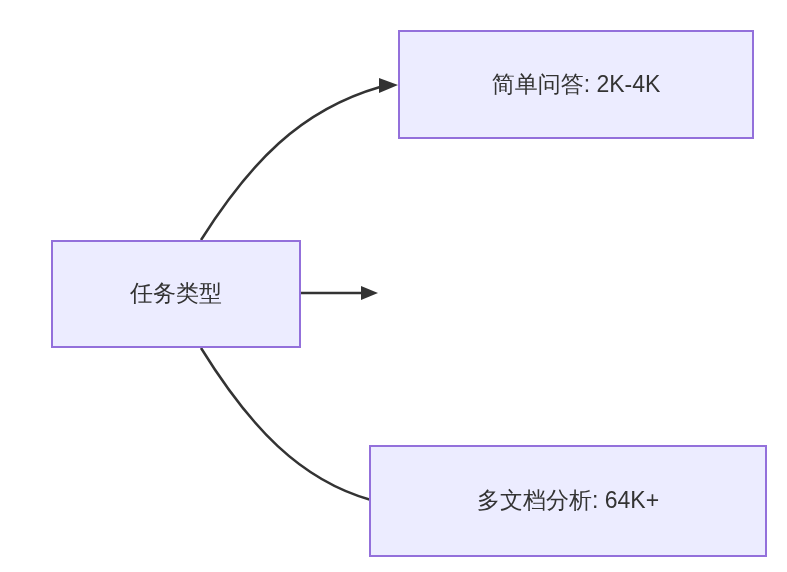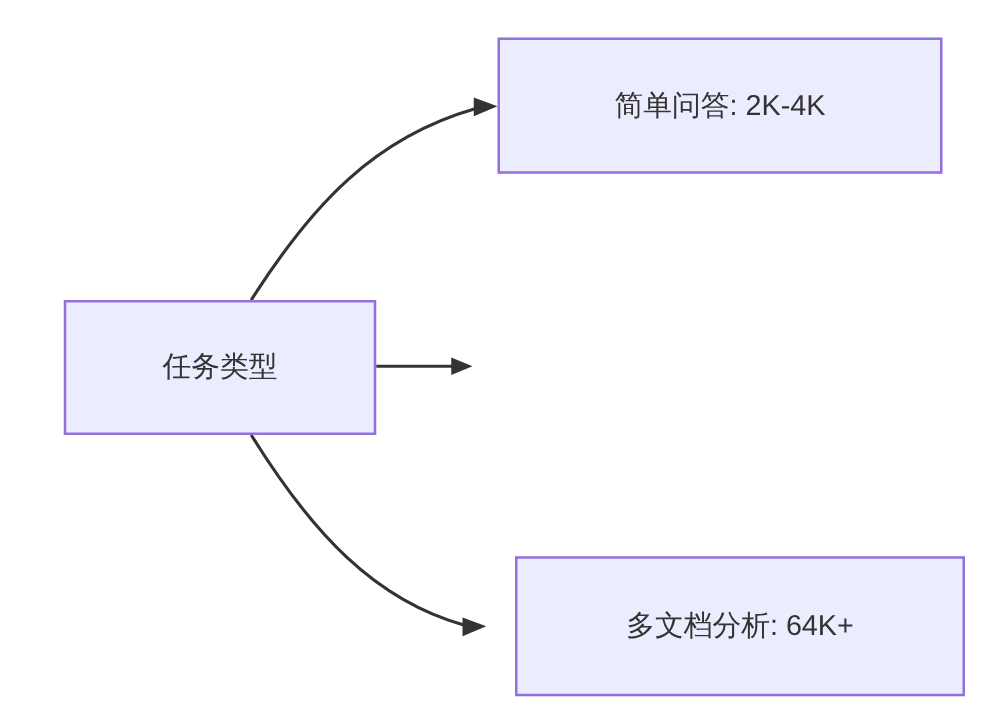--- a/index.html
+++ b/index.html
@@ -45,21 +45,21 @@
     align-items: center;
     justify-content: center;
     font-size: 23px;
     line-height: 1.2;
     text-align: center;
     white-space: nowrap;
   }
   .node-root  { left: 31px;  top: 240px; width: 250px; height: 108px; margin-left: 20px; }
   .node-qa    { left: 398px; top: 30px;  width: 356px; height: 109px; }
   .node-doc   { left: 379px; top: 240px; width: 392px; height: 108px; }
-  .node-multi { left: 412px; top: 445px; width: 360px; height: 112px; }
+  .node-multi { left: 369px; top: 445px; width: 398px; height: 112px; }
 </style>
 </head>
 <body>
 
 <div class="canvas">
 
   <svg class="edges" viewBox="0 0 787 572" xmlns="http://www.w3.org/2000/svg">
 
     <path class="edge" d="M 201 240 C 250 163, 300 110, 380 87"></path>
     <polygon class="arrowhead" points="398,85 379,78 379,93"></polygon>

